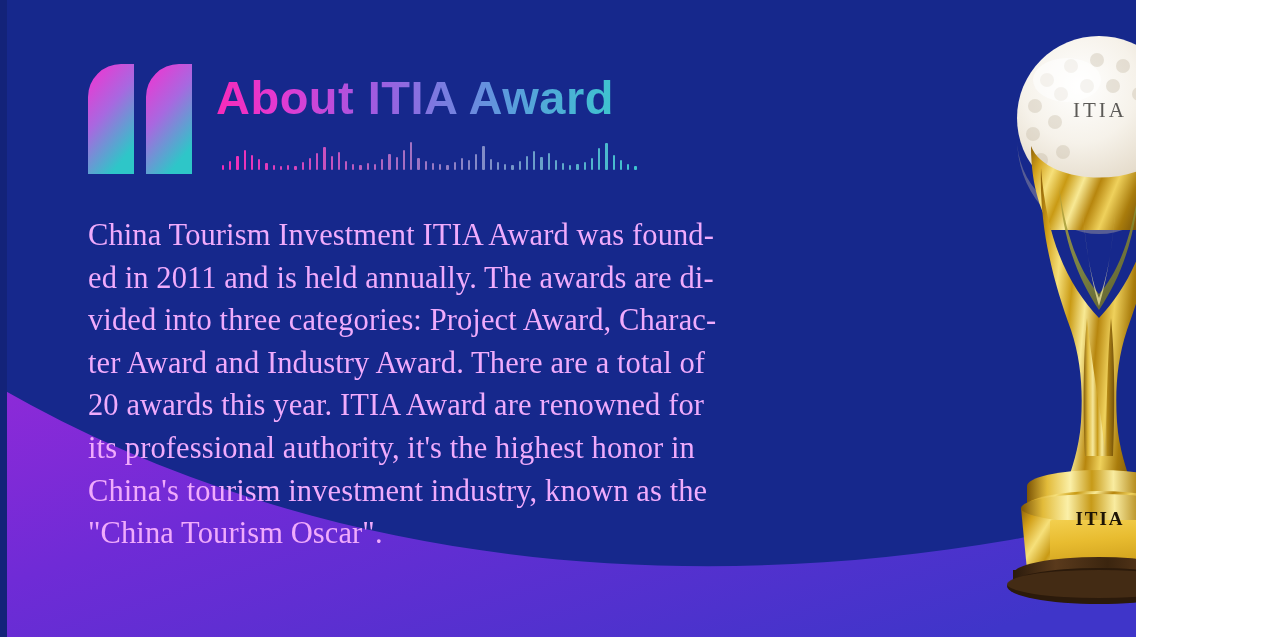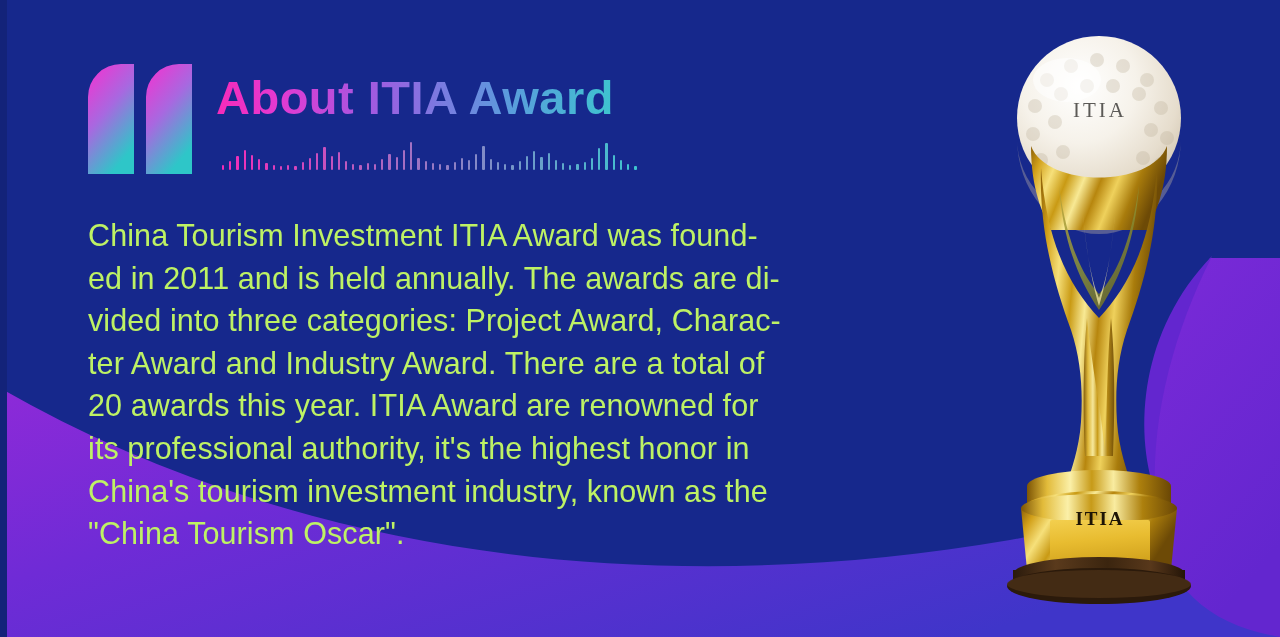--- a/index.html
+++ b/index.html
@@ -3,21 +3,21 @@
 <meta charset="utf-8">
 <style>
   * { box-sizing: border-box; margin: 0; padding: 0; }
   html, body {
     width: 1280px; height: 637px;
     overflow: hidden;
     font-family: "Liberation Sans", sans-serif;
   }
   #stage {
     position: relative;
-    width: 1280px; height: 637px;
+    width: 1136px; height: 637px;
     background: #16288c;
     overflow: hidden;
   }
 
   
   .bg-layer { position: absolute; inset: 0; pointer-events: none; }
   .edge-strip {
     position: absolute; left: 0; top: 0; width: 7px; height: 637px;
     background: #132379;
   }
@@ -59,24 +59,25 @@
     margin-right: 5px;
     border-radius: 1px;
   }
 
   
   .body-text {
     position: absolute; left: 88px; top: 214px;
     width: 760px;
     font-size: 30.5px;
     line-height: 42.6px;
-    color: #bef264;
+    color: #f0abfc;
     font-weight: 300;
     letter-spacing: 0.1px;
     white-space: pre-line;
+    font-family: Liberation Serif, serif;
   }
 
   
   .trophy-wrap {
     position: absolute; left: 955px; top: 18px;
     width: 300px; height: 600px;
   }
   .trophy-ball-label {
     position: absolute;
     left: 1050px; top: 98px;

